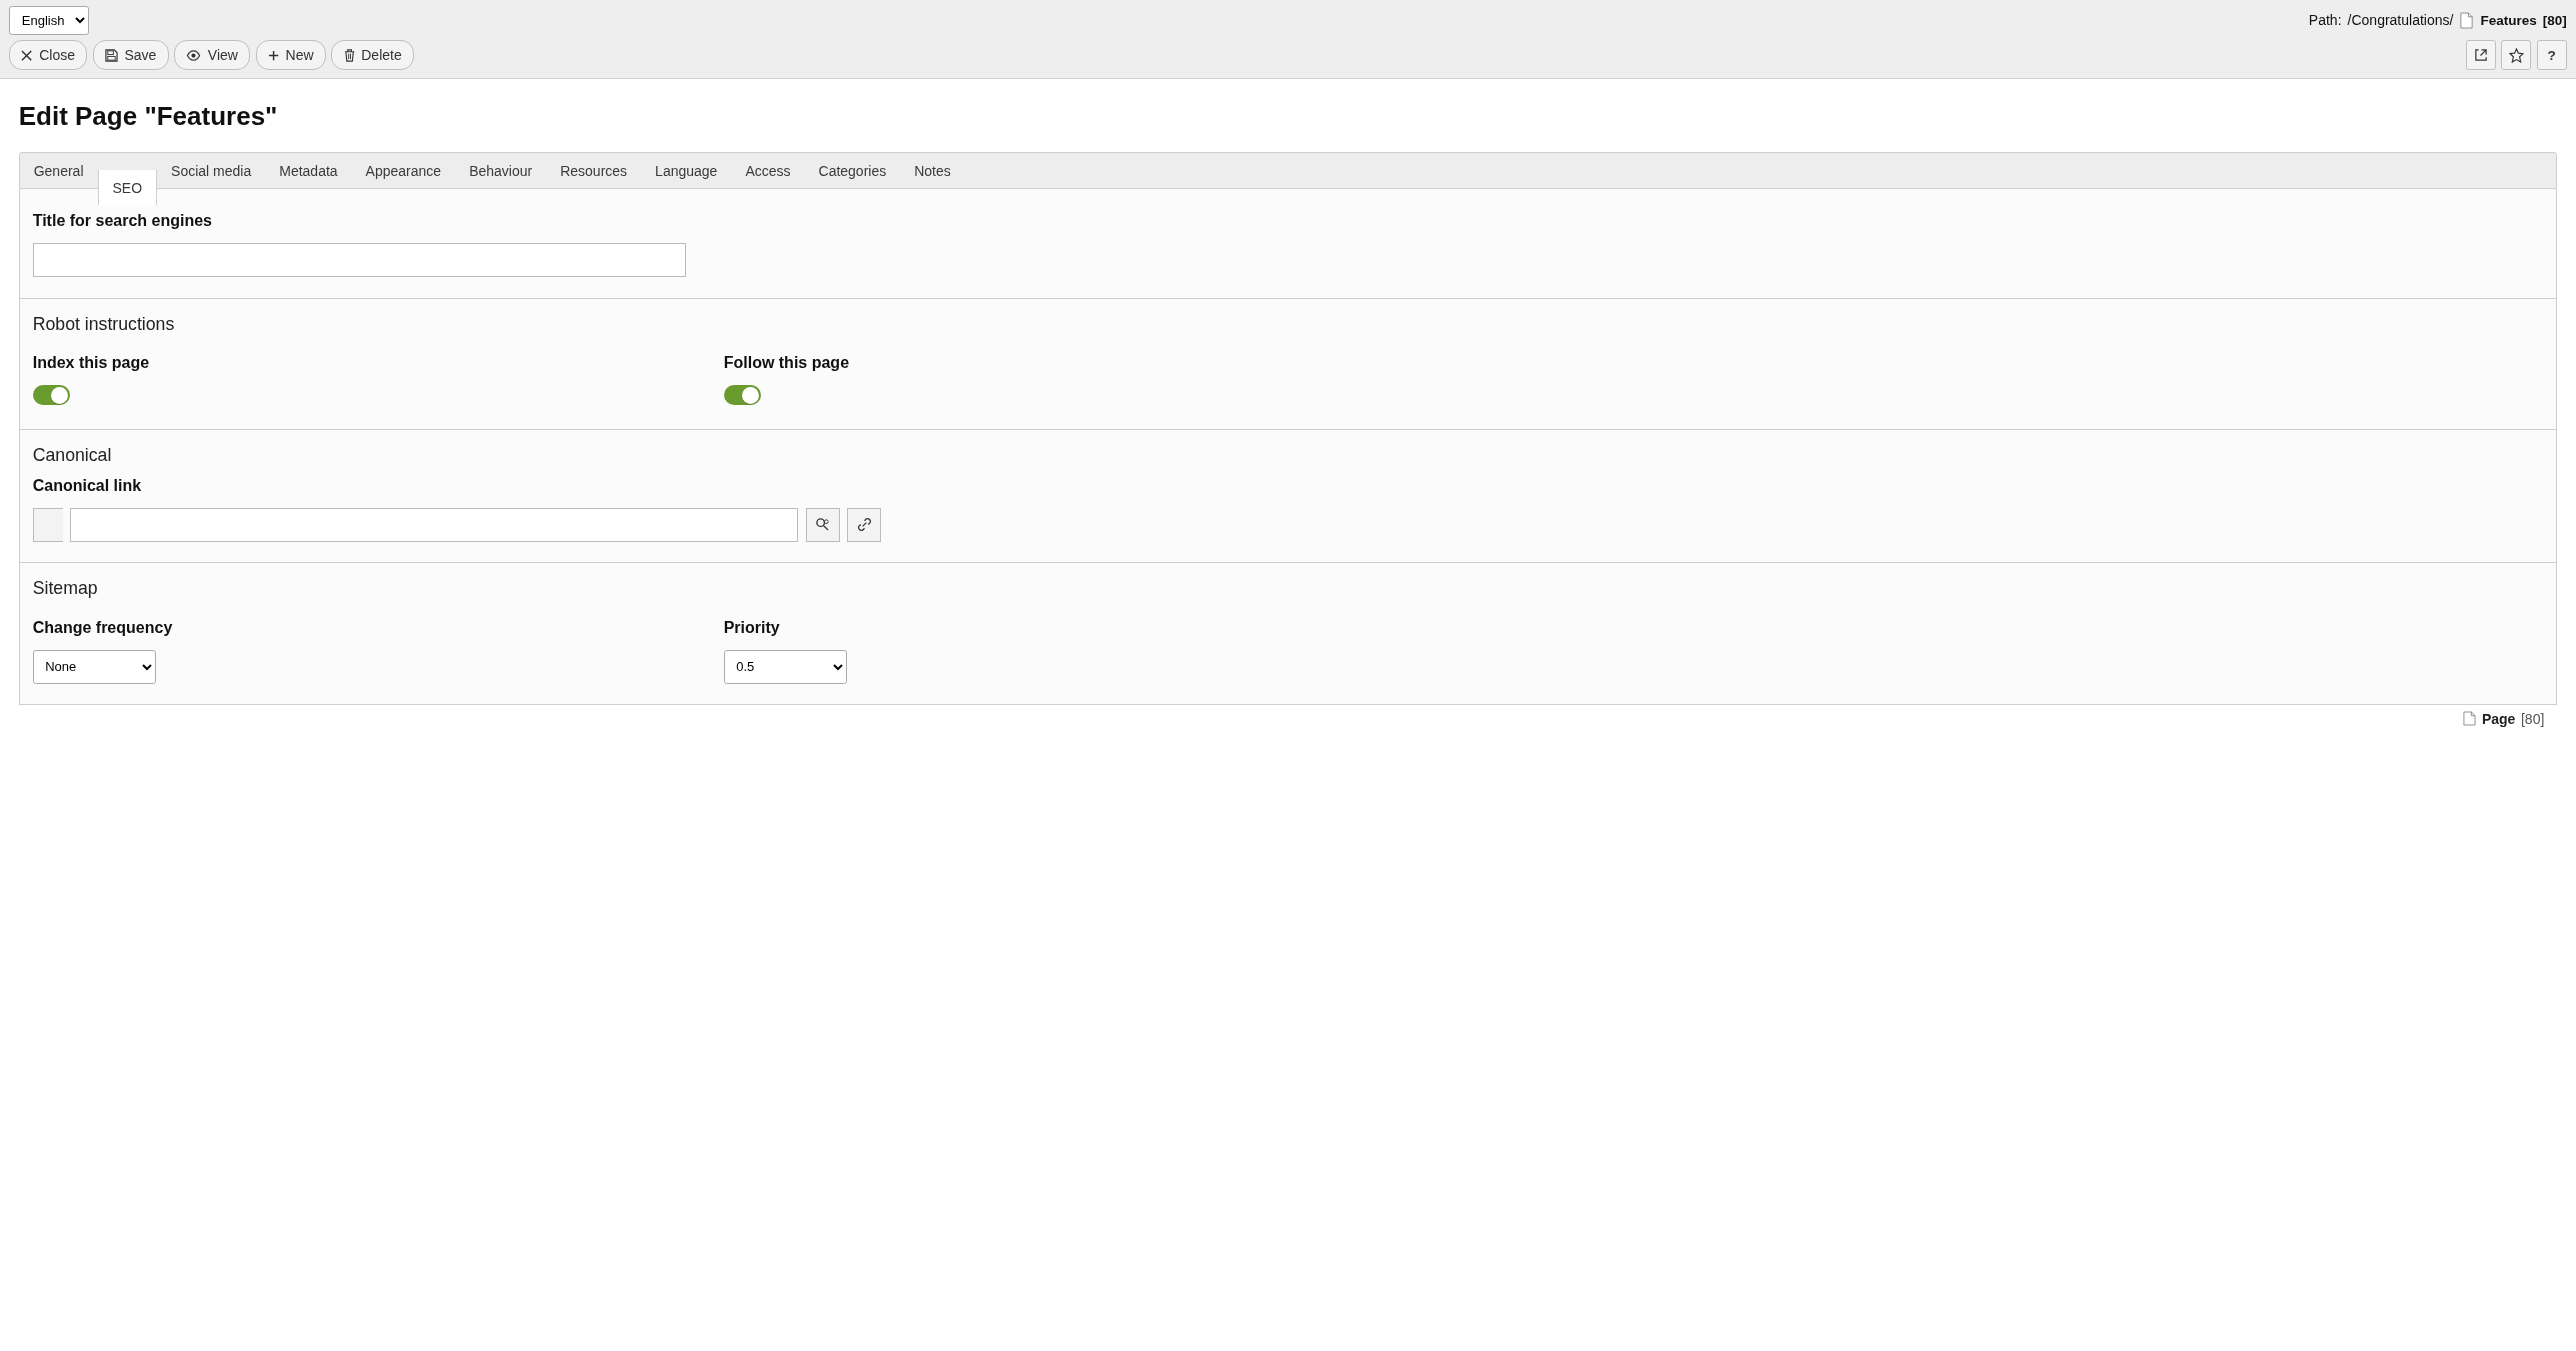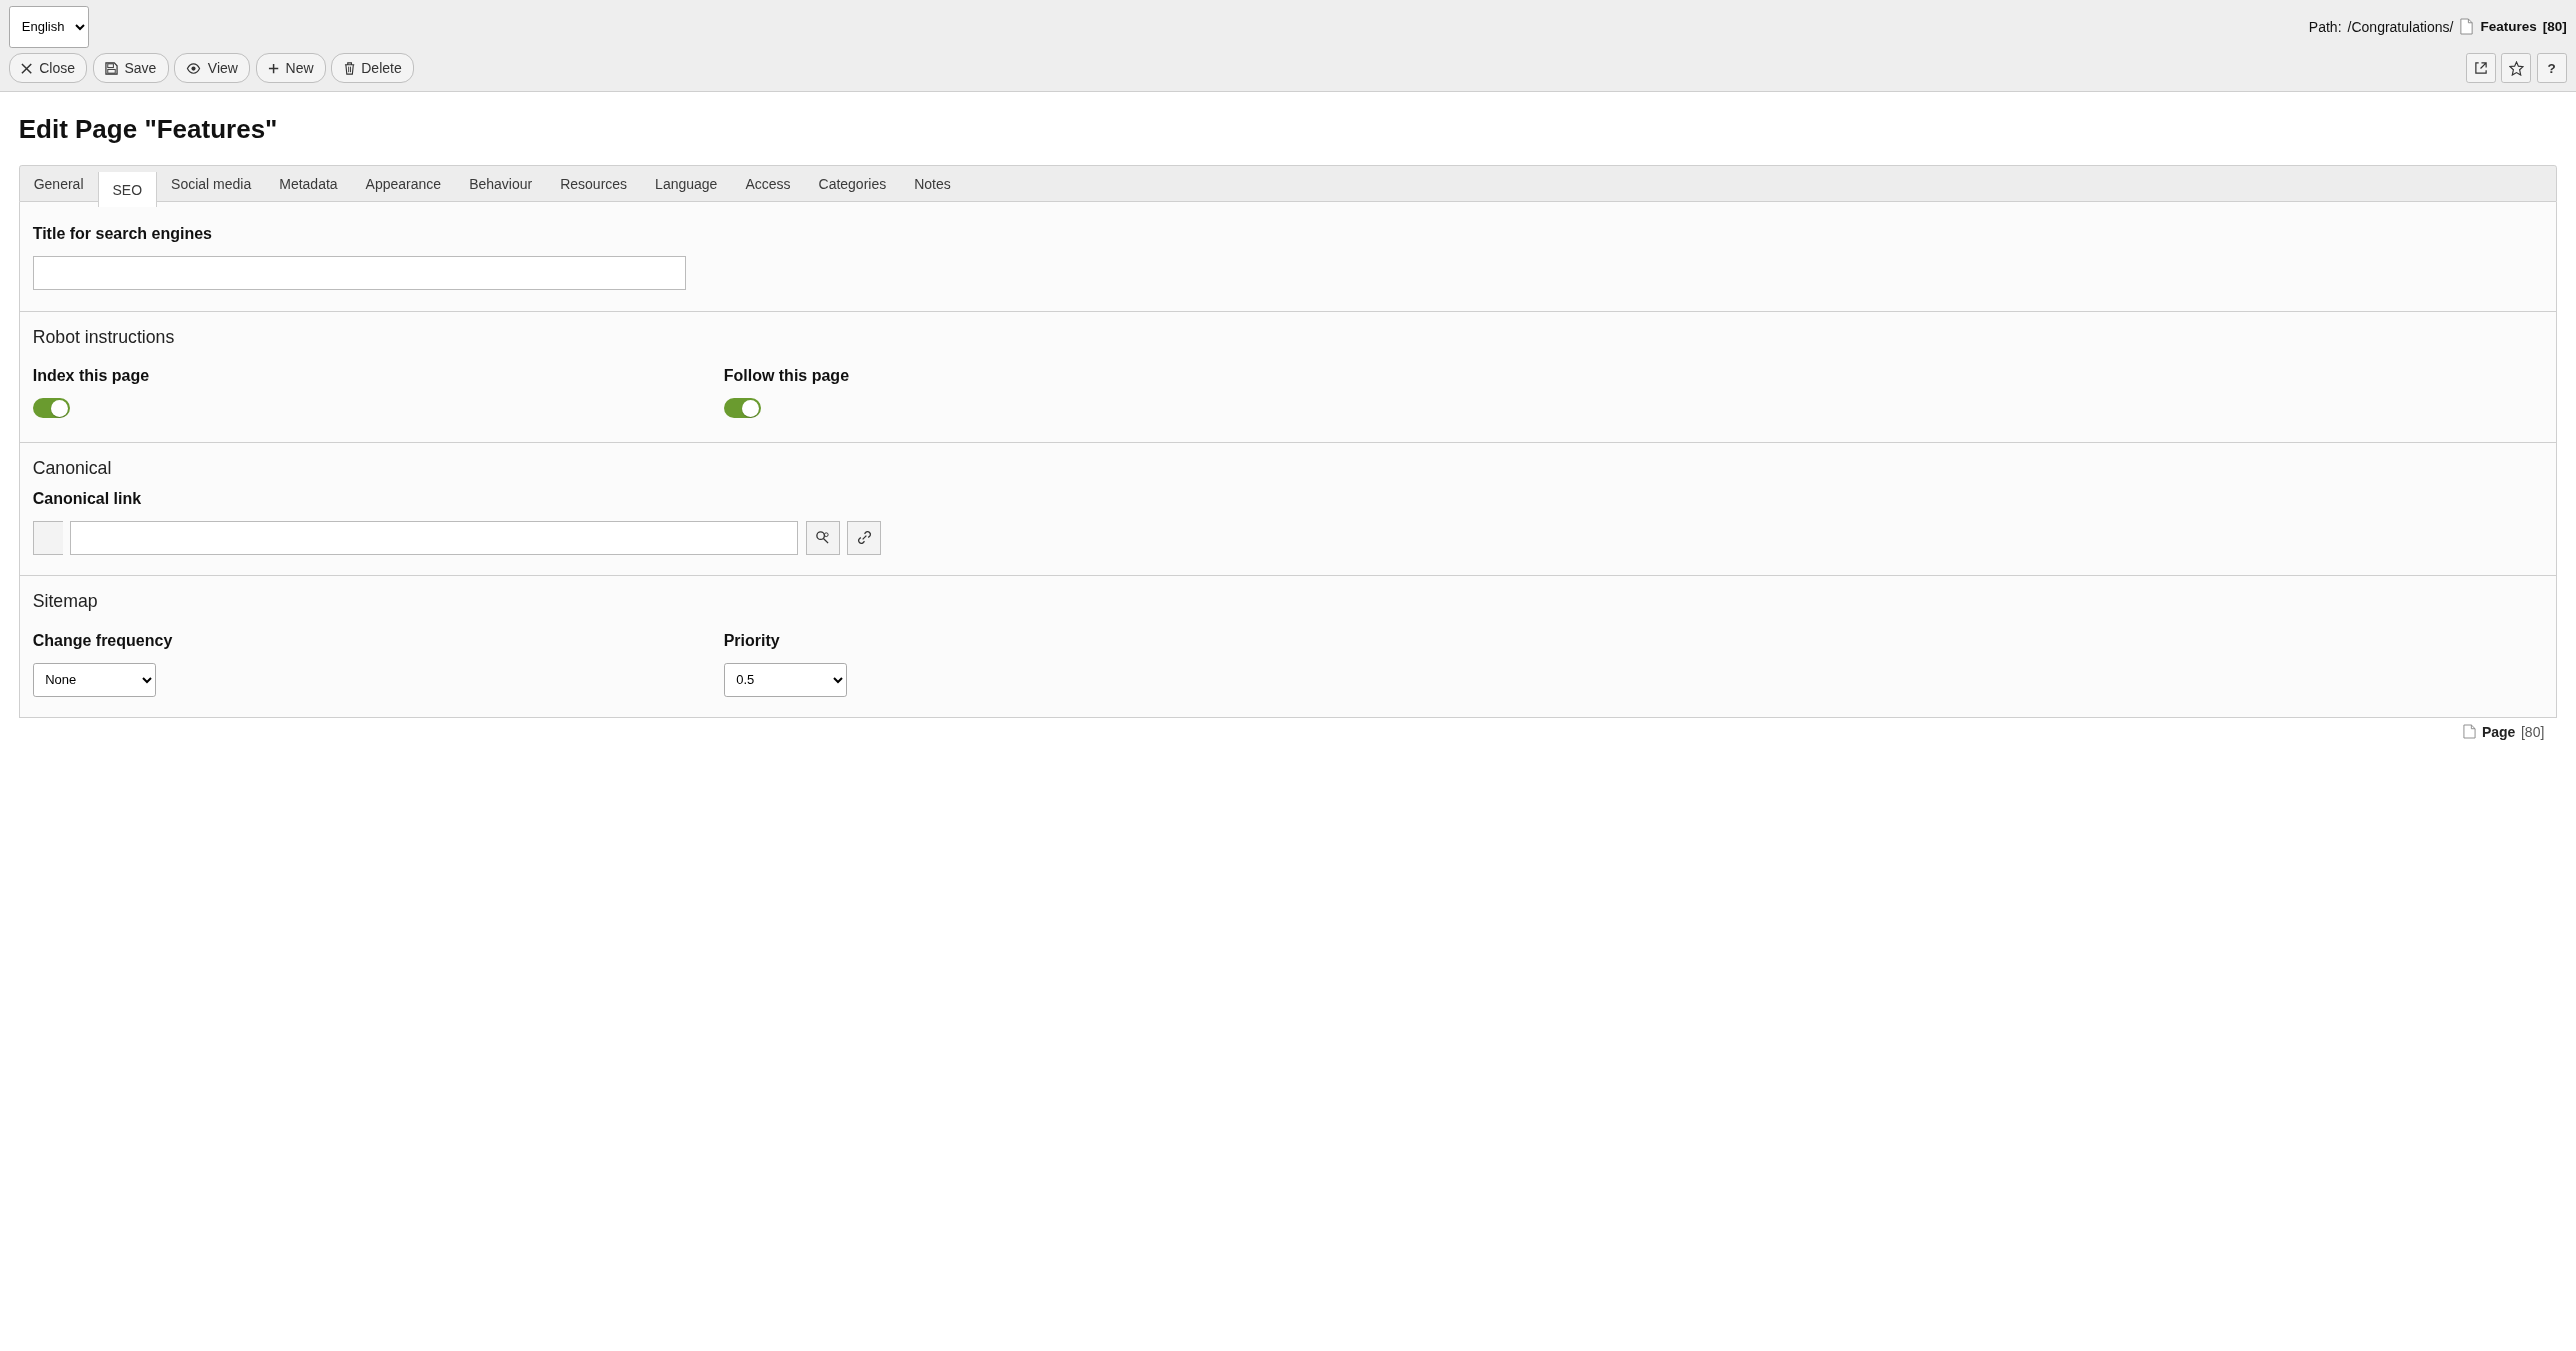--- a/index.html
+++ b/index.html
@@ -25,21 +25,21 @@
   
   .toolbar {
     background: var(--bg-toolbar);
     border-bottom: 0.9px solid var(--border);
     padding: 5.6px 9.3px 7.5px;
   }
   .toolbar-row { display: flex; align-items: center; justify-content: space-between; gap: 9.3px; }
   .toolbar-row + .toolbar-row { margin-top: 5.6px; }
   .left-group, .right-group { display: flex; align-items: center; gap: 5.6px; }
   .select, select {
-    height: 42px;
+    height: 29px;
     border: 0.9px solid #aaa;
     background: #fff;
     font-family: inherit;
     font-size: 13px;
     padding: 0 7.5px;
     border-radius: 2.8px;
   }
   .path-label { color: #111; font-size: 14px; }
   .path-strong { font-weight: 700; }
   .btn {
@@ -80,21 +80,21 @@
     color: #3a3a3a;
     font-size: 14px;
     cursor: pointer;
     border-right: 0;
   }
   .tab.active {
     background: #fff;
     border-left: 0.9px solid var(--border);
     border-right: 0.9px solid var(--border);
     position: relative;
-    top: 6px;
+    top: 17px;
   }
 
   
   .panel {
     border: 0.9px solid var(--border);
     border-top: 0;
     background: var(--bg-panel);
   }
   .section { border-bottom: 0.9px solid var(--border); padding: 15px 13px 20.5px; }
   .section:last-child { border-bottom: 0; }

